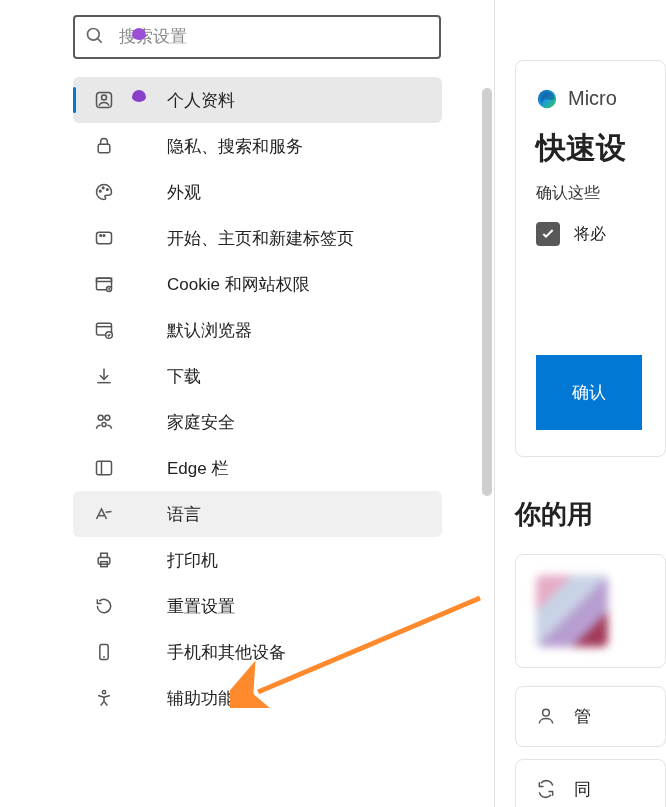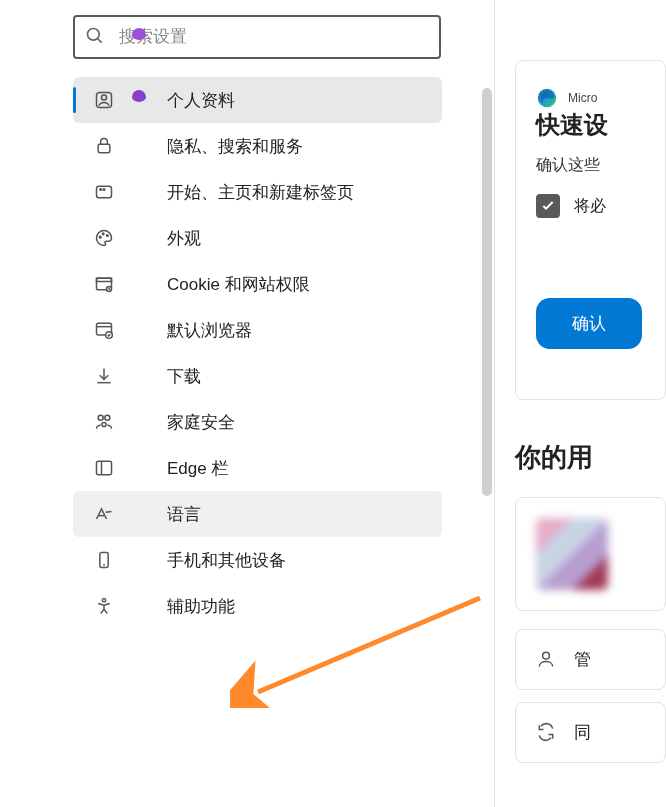--- a/index.html
+++ b/index.html
@@ -137,61 +137,62 @@
     .card {
       border: 1px solid #e3e3e3;
       border-radius: 8px;
       padding: 26px 20px;
       margin-bottom: 40px;
       min-height: 340px;
     }
     .card-brand {
       display: flex;
       align-items: center;
-      font-size: 12px;
+      font-size: 20px;
       color: #444;
+      margin-bottom: 18px;
     }
     .edge-logo {
       width: 22px;
       height: 22px;
       margin-right: 10px;
     }
     .card-title {
-      font-size: 24px;
+      font-size: 30px;
       font-weight: 700;
       margin-bottom: 14px;
     }
     .card-desc {
       font-size: 16px;
       color: #333;
       margin-bottom: 18px;
     }
     .check-row {
       display: flex;
       align-items: center;
-      margin-bottom: 80px;
+      margin-bottom: 109px;
     }
     .checkbox {
       width: 24px;
       height: 24px;
       background: #595959;
       border-radius: 4px;
       display: flex;
       align-items: center;
       justify-content: center;
       margin-right: 14px;
     }
     .checkbox svg { color: #fff; }
     .confirm-btn {
       background: #0078d4;
       color: #fff;
       border: none;
-      padding: 14px 36px;
+      padding: 26px 36px;
       font-size: 17px;
-      border-radius: 14px;
+      border-radius: 0;
       cursor: pointer;
     }
     .section-title {
       font-size: 26px;
       font-weight: 700;
       margin-bottom: 22px;
     }
     .profile-card {
       border: 1px solid #e3e3e3;
       border-radius: 8px;
@@ -261,37 +262,37 @@
           <svg viewBox="0 0 24 24" width="20" height="20" fill="none" stroke="currentColor" stroke-width="1.8">
               <rect x="5" y="10" width="14" height="10" rx="2"></rect>
               <path d="M8 10V7a4 4 0 0 1 8 0v3"></path>
             </svg>
         </span>
         <span class="label">隐私、搜索和服务</span>
       </li>
       <li class="nav-item">
         <span class="icon">
           <svg viewBox="0 0 24 24" width="20" height="20" fill="none" stroke="currentColor" stroke-width="1.8">
-              <rect x="3" y="5" width="18" height="14" rx="3"></rect>
-              <circle cx="8" cy="9" r="1" fill="currentColor"></circle>
-              <circle cx="12" cy="9" r="1" fill="currentColor"></circle>
-            </svg>
-        </span>
-        <span class="label">开始、主页和新建标签页</span>
-      </li>
-      <li class="nav-item">
-        <span class="icon">
-          <svg viewBox="0 0 24 24" width="20" height="20" fill="none" stroke="currentColor" stroke-width="1.8">
               <path d="M12 3a9 9 0 1 0 0 18c1 0 2-.5 2-1.5s-1-1.5-1-2.5 1-1 2-1h2a4 4 0 0 0 4-4c0-5-4-9-9-9z"></path>
               <circle cx="7.5" cy="11" r="1"></circle>
               <circle cx="11" cy="7" r="1"></circle>
               <circle cx="16" cy="9" r="1"></circle>
             </svg>
         </span>
         <span class="label">外观</span>
+      </li>
+      <li class="nav-item">
+        <span class="icon">
+          <svg viewBox="0 0 24 24" width="20" height="20" fill="none" stroke="currentColor" stroke-width="1.8">
+              <rect x="3" y="5" width="18" height="14" rx="3"></rect>
+              <circle cx="8" cy="9" r="1" fill="currentColor"></circle>
+              <circle cx="12" cy="9" r="1" fill="currentColor"></circle>
+            </svg>
+        </span>
+        <span class="label">开始、主页和新建标签页</span>
       </li>
       <li class="nav-item">
         <span class="icon">
           <svg viewBox="0 0 24 24" width="20" height="20" fill="none" stroke="currentColor" stroke-width="1.8">
               <rect x="3" y="5" width="18" height="14" rx="2"></rect>
               <rect x="3" y="5" width="18" height="4"></rect>
               <circle cx="18" cy="18" r="3" fill="#fff"></circle>
               <path d="M18 16.5v1.5l1 1"></path>
             </svg>
         </span>
@@ -341,20 +342,39 @@
       </li>
       <li class="nav-item hover">
         <span class="icon">
           <svg viewBox="0 0 24 24" width="20" height="20" fill="none" stroke="currentColor" stroke-width="1.8">
               <path d="M3 18L9 6l6 12"></path>
               <path d="M5.5 14h7"></path>
               <path d="M14 10l7-1"></path>
             </svg>
         </span>
         <span class="label">语言</span>
+      </li>
+      <li class="nav-item">
+        <span class="icon">
+          <svg viewBox="0 0 24 24" width="20" height="20" fill="none" stroke="currentColor" stroke-width="1.8">
+              <rect x="5" y="9" width="14" height="8" rx="2"></rect>
+              <rect x="8" y="14" width="8" height="6"></rect>
+              <path d="M8 9V4h8v5"></path>
+            </svg>
+        </span>
+        <span class="label">打印机</span>
+      </li>
+      <li class="nav-item">
+        <span class="icon">
+          <svg viewBox="0 0 24 24" width="20" height="20" fill="none" stroke="currentColor" stroke-width="1.8">
+              <path d="M4 12a8 8 0 1 0 2.5-5.8"></path>
+              <path d="M4 4v5h5"></path>
+            </svg>
+        </span>
+        <span class="label">重置设置</span>
       </li>
       <li class="nav-item">
         <span class="icon">
           <svg viewBox="0 0 24 24" width="20" height="20" fill="none" stroke="currentColor" stroke-width="1.8">
               <rect x="7" y="3" width="10" height="18" rx="2"></rect>
               <line x1="11" y1="18" x2="13" y2="18"></line>
             </svg>
         </span>
         <span class="label">手机和其他设备</span>
       </li>

